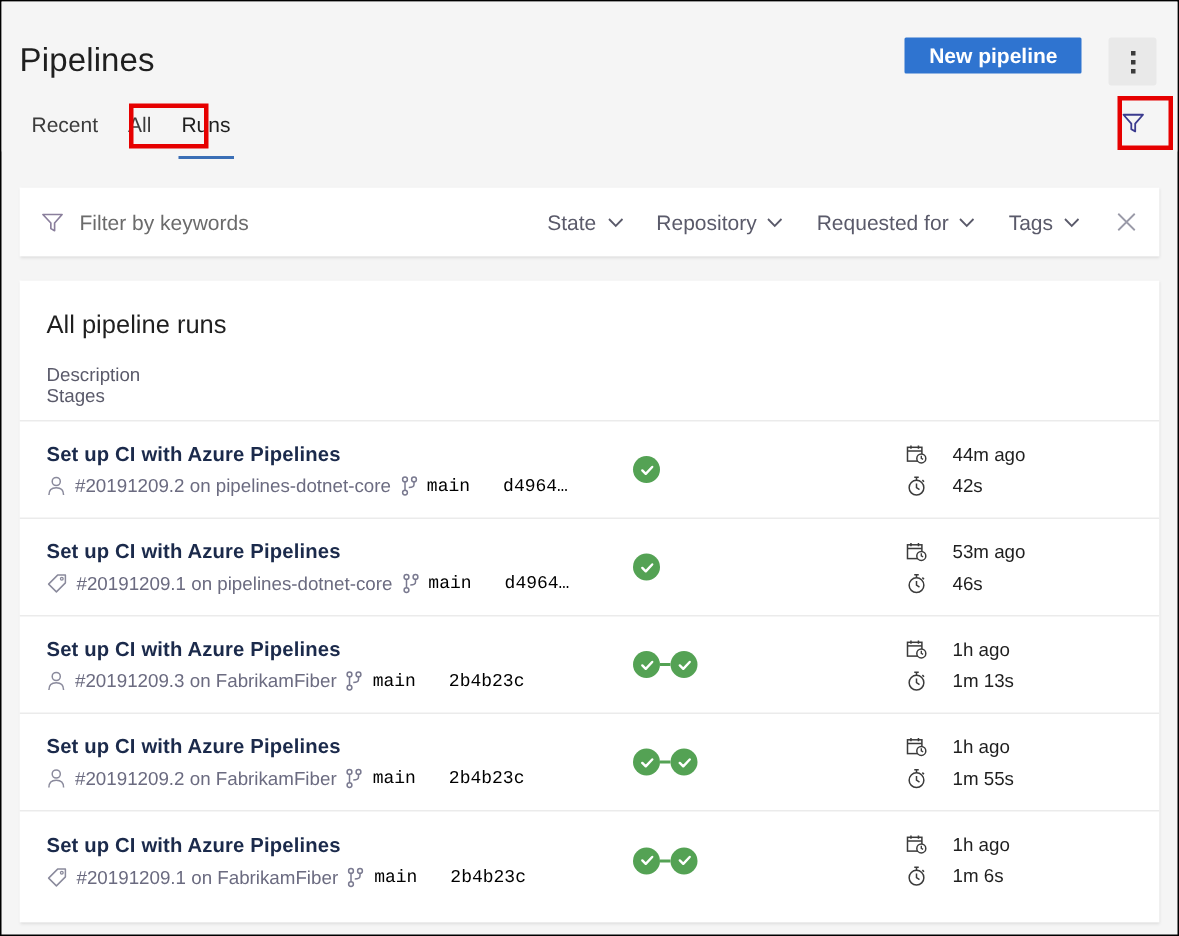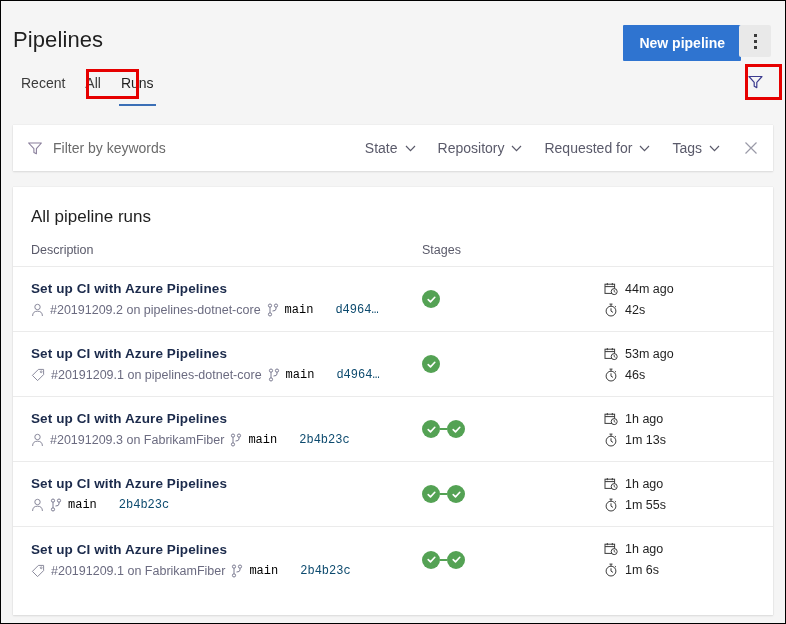--- a/index.html
+++ b/index.html
@@ -71,22 +71,22 @@
     left: 85px; top: 68px;
     width: 53px; height: 30px;
   }
   #annot-filter {
     left: 744px; top: 63px;
     width: 37px; height: 36px;
   }
 
   .new-pipeline-btn {
     position: absolute;
-    right: 44px; top: 24px;
-    height: 36px;
+    right: 64px; top: 24px;
+    height: 24px;
     padding: 0 16px;
     background: #2f74d0;
     color: #ffffff;
     border: none;
     font-size: 14px;
     font-family: "Liberation Sans", sans-serif;
     font-weight: bold;
     cursor: pointer;
     display: flex; align-items: center;
     border-radius: 1px;
@@ -165,20 +165,21 @@
     font-size: 17px;
     color: #1f1f1f;
     padding: 20px 0 0 18px;
   }
   .col-headers {
     display: flex;
     padding: 16px 0 9px 18px;
     border-bottom: 1px solid #ebebeb;
     font-size: 12.5px;
     color: #5a5a6a;
+    flex-direction: column;
   }
   .col-desc { width: 391px; }
   .col-stages { flex: 0 0 auto; }
 
   .run-row {
     display: flex;
     align-items: center;
     height: 65px;
     border-bottom: 1px solid #ebebeb;
     padding-left: 18px;
@@ -207,21 +208,21 @@
   .run-meta .idline { white-space: nowrap; }
   .run-meta .branch {
     font-family: Liberation Mono, monospace;
     font-size: 12px;
     color: #000000;
     white-space: nowrap;
   }
   .run-meta .commit {
     font-family: "Liberation Mono", monospace;
     font-size: 12px;
-    color: #0c4a6e;
+    color: #000000;
     margin-left: 16px;
     white-space: nowrap;
   }
   .run-stages {
     flex: 0 0 160px;
     display: flex;
     align-items: center;
   }
   .stage-group { display: flex; align-items: center; }
   .stage-dot {
@@ -235,21 +236,21 @@
     background: #54a254;
   }
   .run-times {
     flex: 1 1 auto;
     display: flex;
     flex-direction: column;
     gap: 7px;
     font-size: 12.5px;
     color: #1f1f1f;
   }
-  .time-line { display: flex; align-items: center; gap: 7px; padding-left: 22px; }
+  .time-line { display: flex; align-items: center; gap: 17px; padding-left: 22px; }
   .icon { display: inline-flex; align-items: center; justify-content: center; flex: 0 0 auto; }
 </style>
 </head>
 <body>
 
 <div class="app">
 
   <div class="header">
 
     <div class="page-title">Pipelines</div>
@@ -549,20 +550,21 @@
   <div class="run-row">
     <div class="run-desc">
       <div class="run-title">Set up CI with Azure Pipelines</div>
       <div class="run-meta">
         <span class="icon tg-icon">
                 <svg width="13" height="14" viewBox="0 0 13 14">
                   <circle cx="6.5" cy="4" r="2.7" fill="none" stroke="#8a8a9c" stroke-width="1"></circle>
                   <path d="M1.6 13 Q1.6 8.2 6.5 8.2 Q11.4 8.2 11.4 13" fill="none" stroke="#8a8a9c" stroke-width="1"></path>
                 </svg>
               </span>
+        <span class="idline">#20191209.2 on FabrikamFiber</span>
         <span class="icon">
           <svg width="12" height="14" viewBox="0 0 12 14">
             <circle cx="3" cy="2.6" r="1.6" fill="none" stroke="#7a7a90" stroke-width="1"></circle>
             <circle cx="3" cy="11.4" r="1.6" fill="none" stroke="#7a7a90" stroke-width="1"></circle>
             <circle cx="9" cy="2.6" r="1.6" fill="none" stroke="#7a7a90" stroke-width="1"></circle>
             <path d="M3 4.2 V9.8 M9 4.2 V6 Q9 8 5.5 8" fill="none" stroke="#7a7a90" stroke-width="1"></path>
           </svg>
         </span>
         <span class="branch">main</span>
         <span class="commit">2b4b23c</span>

